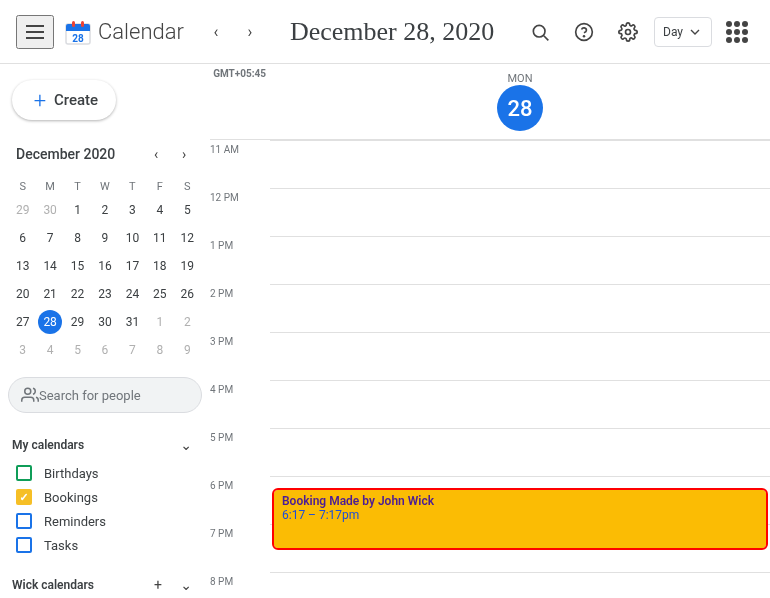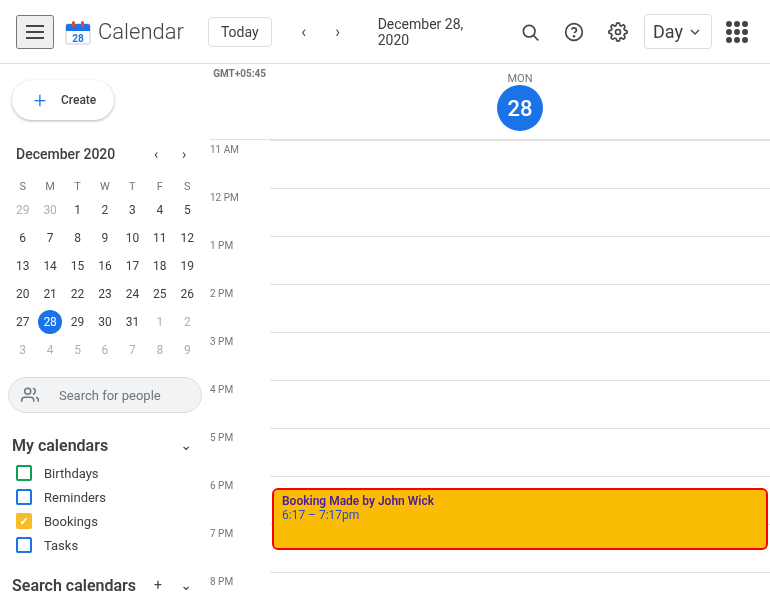--- a/index.html
+++ b/index.html
@@ -22,51 +22,51 @@
       border-radius: 4px; background: #fff; font-size: 14px; cursor: pointer;
       color: #3c4043;
     }
     .nav-arrows { display: flex; align-items: center; gap: 2px; margin-left: 8px; }
     .nav-arrow {
       width: 32px; height: 32px; border-radius: 50%; border: none;
       background: transparent; cursor: pointer; display: flex; align-items: center;
       justify-content: center; color: #444; font-size: 16px;
     }
     .header-date {
-      font-size: 14px; color: #3c4043; font-weight: 400; margin: 0 16px;
+      font-size: 26px; color: #3c4043; font-weight: 400; margin: 0 16px; font-family: Liberation Serif, serif;
     }
     .header-right { margin-left: auto; display: flex; align-items: center; gap: 8px; }
     .icon-btn {
       width: 36px; height: 36px; border-radius: 50%; border: none;
       background: transparent; cursor: pointer; display: flex; align-items: center;
       justify-content: center; color: #444; font-size: 18px;
     }
     .view-select {
       padding: 6px 8px; border: 1px solid #dadce0; border-radius: 4px;
-      background: #fff; font-size: 18px; cursor: pointer; color: #3c4043;
+      background: #fff; font-size: 12px; cursor: pointer; color: #3c4043;
       display: flex; align-items: center; gap: 4px;
     }
     .apps-icon { display: grid; grid-template-columns: repeat(3,6px); gap: 2px; padding: 6px; cursor: pointer; }
     .apps-icon span { width: 6px; height: 6px; border-radius: 50%; background: #444; display: block; }
 
     
     .main-body { display: flex; flex: 1; overflow: hidden; }
 
     
     .sidebar {
       width: 210px; flex-shrink: 0; padding: 8px 0;
       overflow-y: auto; border-right: none;
     }
     .create-btn {
       margin: 8px 12px 16px 12px;
       padding: 10px 18px; border-radius: 24px;
       box-shadow: 0 1px 3px rgba(0,0,0,0.3);
       border: none; background: #fff; cursor: pointer;
-      display: flex; align-items: center; gap: 11px;
-      font-size: 12px; color: #3c4043; font-weight: 500;
+      display: flex; align-items: center; gap: 4px;
+      font-size: 15px; color: #3c4043; font-weight: 500;
     }
     .create-plus {
       width: 20px; height: 20px; position: relative;
       display: flex; align-items: center; justify-content: center;
     }
     .create-plus::before { content: '+'; font-size: 22px; color: #1a73e8; font-weight: 300; }
 
     
     .mini-calendar { padding: 0 8px; }
     .mini-cal-header {
@@ -93,32 +93,32 @@
       display: inline-flex; align-items: center; justify-content: center;
       font-size: 12px; color: #3c4043; cursor: pointer;
     }
     .mini-cal-day.other-month { color: #b0b0b0; }
     .mini-cal-day.today { background: #1a73e8; color: #fff; }
 
     
     .search-people {
       margin: 12px 8px; padding: 8px 12px;
       border: 1px solid #dadce0; border-radius: 24px;
-      display: flex; align-items: center; gap: 20px;
+      display: flex; align-items: center; gap: 0;
       cursor: text; background: #f1f3f4;
     }
     .search-people-text { font-size: 13px; color: #70757a; }
 
     
     .cal-section { padding: 8px 12px; }
     .cal-section-header {
       display: flex; align-items: center; justify-content: space-between;
       margin-bottom: 4px;
     }
-    .cal-section-title { font-size: 16px; color: #3c4043; font-weight: 600; }
+    .cal-section-title { font-size: 12px; color: #3c4043; font-weight: 600; }
     .cal-section-toggle {
       width: 24px; height: 24px; border: none; background: transparent;
       cursor: pointer; border-radius: 50%; color: #444; font-size: 14px;
       display: flex; align-items: center; justify-content: center;
     }
     .cal-item {
       display: flex; align-items: center; gap: 12px;
       padding: 4px 4px; cursor: pointer; border-radius: 4px;
       font-size: 13px; color: #3c4043;
     }
@@ -194,21 +194,20 @@
         <rect width="32" height="32" rx="4" fill="#fff"></rect>
         <rect x="4" y="8" width="24" height="20" rx="2" fill="#fff" stroke="#dadce0" stroke-width="1.5"></rect>
         <rect x="4" y="8" width="24" height="7" rx="2" fill="#1a73e8"></rect>
         <rect x="4" y="12" width="24" height="3" fill="#1a73e8"></rect>
         <text x="16" y="26" text-anchor="middle" font-size="10" font-weight="bold" fill="#1a73e8">28</text>
         <rect x="10" y="5" width="3" height="6" rx="1.5" fill="#ea4335"></rect>
         <rect x="19" y="5" width="3" height="6" rx="1.5" fill="#ea4335"></rect>
       </svg>
       <span class="logo-text">Calendar</span>
     </div>
-    <button class="today-btn">Today</button>
     <div class="nav-arrows">
       <button class="nav-arrow">‹</button>
       <button class="nav-arrow">›</button>
     </div>
     <span class="header-date">December 28, 2020</span>
   </div>
   <div class="header-right">
     <button class="icon-btn" title="Search">
       <svg width="20" height="20" viewBox="0 0 24 24" fill="none" stroke="#444" stroke-width="2">
         <circle cx="11" cy="11" r="7"></circle>
@@ -348,36 +347,36 @@
     <div class="cal-section">
       <div class="cal-section-header">
         <span class="cal-section-title">My calendars</span>
         <button class="cal-section-toggle">⌄</button>
       </div>
       <div class="cal-item">
         <span class="cal-checkbox" style="border-color: #0f9d58;"></span>
         <span>Birthdays</span>
       </div>
       <div class="cal-item">
+        <span class="cal-checkbox checked" style="background: #f6bf26;"></span>
+        <span>Bookings</span>
+      </div>
+      <div class="cal-item">
         <span class="cal-checkbox" style="border-color: #1a73e8;"></span>
         <span>Reminders</span>
-      </div>
-      <div class="cal-item">
-        <span class="cal-checkbox checked" style="background: #f6bf26;"></span>
-        <span>Bookings</span>
       </div>
       <div class="cal-item">
         <span class="cal-checkbox" style="border-color: #1a73e8;"></span>
         <span>Tasks</span>
       </div>
     </div>
 
     <div class="cal-section">
       <div class="cal-section-header">
-        <span class="cal-section-title">Search calendars</span>
+        <span class="cal-section-title">Wick calendars</span>
         <div style="display:flex;align-items:center;gap:4px;">
           <button class="cal-section-toggle">+</button>
           <button class="cal-section-toggle">⌄</button>
         </div>
       </div>
 
     </div>
   </div>
 
   <div class="calendar-area">

